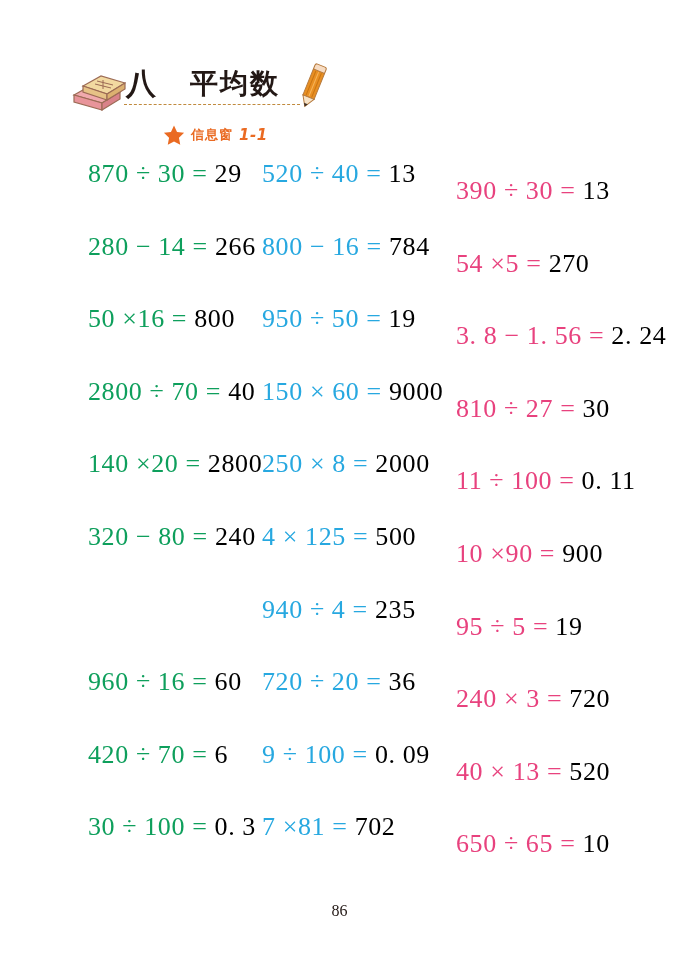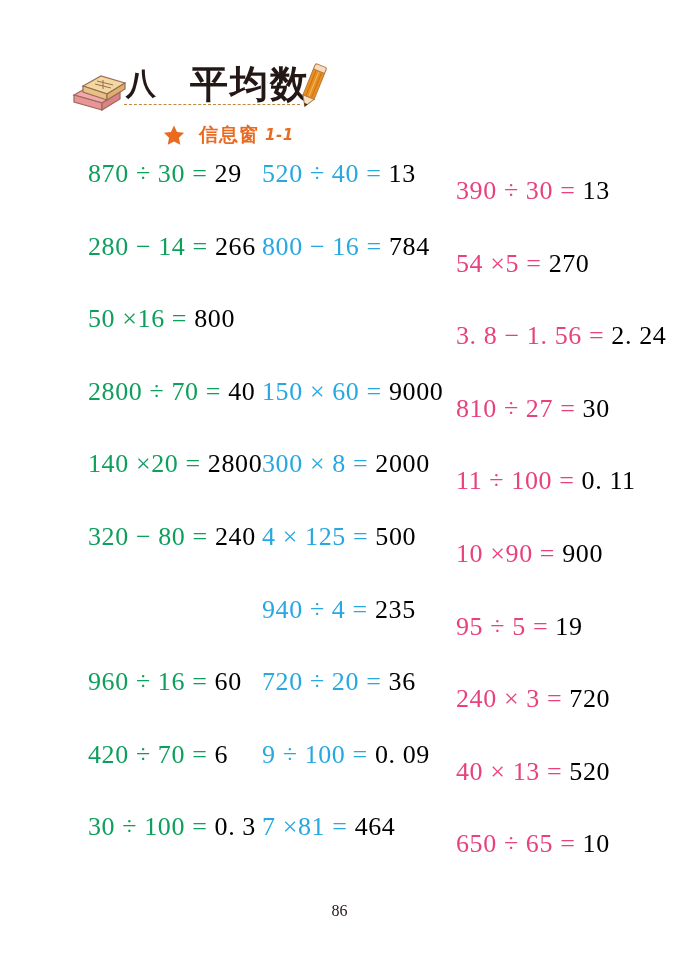--- a/index.html
+++ b/index.html
@@ -47,21 +47,21 @@
   }
   .chapter-num {
     font-family: "DejaVu Sans", sans-serif;
     font-size: 30px;
     font-weight: 700;
     color: #231815;
     letter-spacing: 0;
   }
   .chapter-name {
     font-family: "DejaVu Sans", sans-serif;
-    font-size: 38px;
+    font-size: 28px;
     font-weight: 700;
     color: #231815;
     margin-left: 34px;
     letter-spacing: 2px;
   }
 
   
   .title-rule {
     position: absolute;
     left: 124px;
@@ -86,24 +86,24 @@
     position: absolute;
     left: 163px;
     top: 120px;
     height: 30px;
     display: flex;
     align-items: center;
   }
   .star-icon { width: 22px; height: 22px; display:block; }
   .info-window-label {
     font-family: "DejaVu Sans", sans-serif;
-    font-size: 19px;
+    font-size: 13px;
     font-weight: 700;
     color: #ea6a22;
-    margin-left: 14px;
+    margin-left: 6px;
     letter-spacing: 1px;
     text-align: right;
   }
   .info-window-num {
     font-family: "DejaVu Sans", sans-serif;
     font-size: 15px;
     font-weight: 700;
     color: #ea6a22;
     margin-left: 6px;
     letter-spacing: 0.5px;
@@ -215,30 +215,31 @@
       <div class="problem col-1"><span class="expr c-blue">520 ÷ 40 = </span><span class="ans">13</span></div>
       <div class="problem col-2"><span class="expr c-pink">390 ÷ 30 = </span><span class="ans">13</span></div>
     </div>
     <div class="exercise-row">
       <div class="problem col-0"><span class="expr c-green">280 − 14 = </span><span class="ans">266</span></div>
       <div class="problem col-1"><span class="expr c-blue">800 − 16 = </span><span class="ans">784</span></div>
       <div class="problem col-2"><span class="expr c-pink">54 ×5 = </span><span class="ans">270</span></div>
     </div>
     <div class="exercise-row">
       <div class="problem col-0"><span class="expr c-green">50 ×16 = </span><span class="ans">800</span></div>
+      <div class="problem col-1"><span class="expr c-blue">950 ÷ 50 = </span><span class="ans">19</span></div>
       <div class="problem col-2"><span class="expr c-pink">3. 8 − 1. 56 = </span><span class="ans">2. 24</span></div>
     </div>
     <div class="exercise-row">
       <div class="problem col-0"><span class="expr c-green">2800 ÷ 70 = </span><span class="ans">40</span></div>
       <div class="problem col-1"><span class="expr c-blue">150 × 60 = </span><span class="ans">9000</span></div>
       <div class="problem col-2"><span class="expr c-pink">810 ÷ 27 = </span><span class="ans">30</span></div>
     </div>
     <div class="exercise-row">
       <div class="problem col-0"><span class="expr c-green">140 ×20 = </span><span class="ans">2800</span></div>
-      <div class="problem col-1"><span class="expr c-blue">300 × 8 = </span><span class="ans">2000</span></div>
+      <div class="problem col-1"><span class="expr c-blue">250 × 8 = </span><span class="ans">2000</span></div>
       <div class="problem col-2"><span class="expr c-pink">11 ÷ 100 = </span><span class="ans">0. 11</span></div>
     </div>
     <div class="exercise-row">
       <div class="problem col-0"><span class="expr c-green">320 − 80 = </span><span class="ans">240</span></div>
       <div class="problem col-1"><span class="expr c-blue">4 × 125 = </span><span class="ans">500</span></div>
       <div class="problem col-2"><span class="expr c-pink">10 ×90 = </span><span class="ans">900</span></div>
     </div>
     <div class="exercise-row">
       <div class="problem col-1"><span class="expr c-blue">940 ÷ 4 = </span><span class="ans">235</span></div>
       <div class="problem col-2"><span class="expr c-pink">95 ÷ 5 = </span><span class="ans">19</span></div>
@@ -248,18 +249,18 @@
       <div class="problem col-1"><span class="expr c-blue">720 ÷ 20 = </span><span class="ans">36</span></div>
       <div class="problem col-2"><span class="expr c-pink">240 × 3 = </span><span class="ans">720</span></div>
     </div>
     <div class="exercise-row">
       <div class="problem col-0"><span class="expr c-green">420 ÷ 70 = </span><span class="ans">6</span></div>
       <div class="problem col-1"><span class="expr c-blue">9 ÷ 100 = </span><span class="ans">0. 09</span></div>
       <div class="problem col-2"><span class="expr c-pink">40 × 13 = </span><span class="ans">520</span></div>
     </div>
     <div class="exercise-row">
       <div class="problem col-0"><span class="expr c-green">30 ÷ 100 = </span><span class="ans">0. 3</span></div>
-      <div class="problem col-1"><span class="expr c-blue">7 ×81 = </span><span class="ans">464</span></div>
+      <div class="problem col-1"><span class="expr c-blue">7 ×81 = </span><span class="ans">702</span></div>
       <div class="problem col-2"><span class="expr c-pink">650 ÷ 65 = </span><span class="ans">10</span></div>
     </div>
   </div>
 
 <div class="page-number">86</div>
 
 </body></html>

